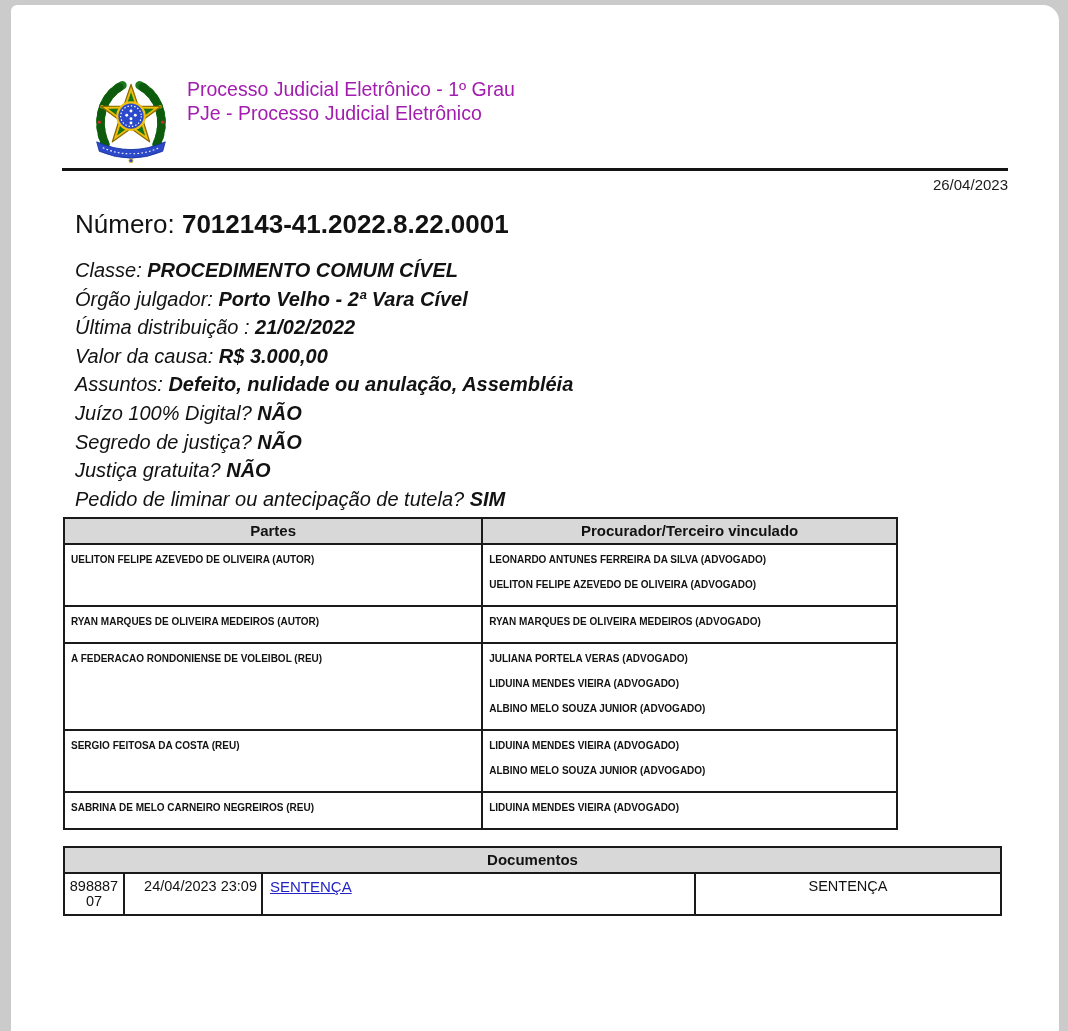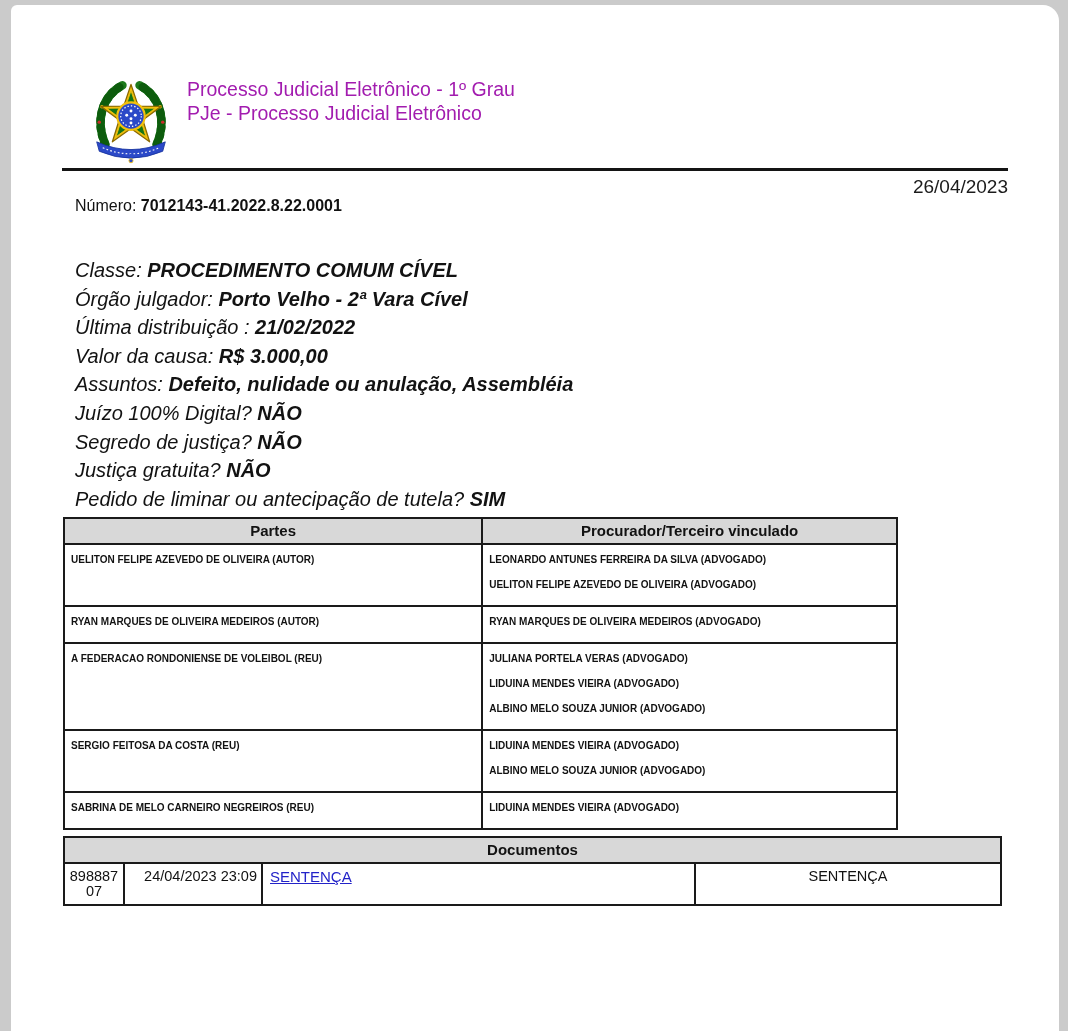--- a/index.html
+++ b/index.html
@@ -30,25 +30,25 @@
   .title-line{
     font-size:19.5px;line-height:24px;color:#a21caf;
     white-space:nowrap;
   }
   .rule{
     position:absolute;left:51px;top:163px;width:946px;height:3px;
     background:#141414;
   }
   .date-line{
     position:absolute;left:51px;top:171px;width:946px;
-    text-align:right;font-size:19px;color:#1b1b1b;
+    text-align:right;font-size:15px;color:#1b1b1b;
   }
   .numero-line{
-    position:absolute;left:64px;top:192px;
-    font-size:16px;white-space:nowrap;
+    position:absolute;left:64px;top:204px;
+    font-size:26px;white-space:nowrap;
   }
   .numero-line .val{font-weight:700;}
   .fields{
     position:absolute;left:64px;top:251px;width:900px;
   }
   .field-line{
     font-size:20px;line-height:28.6px;white-space:nowrap;font-style:italic;
   }
   .field-line .val{font-weight:700;}
   .tables-wrap{
@@ -68,21 +68,21 @@
   }
   .partes-table td{
     font-size:10px;font-weight:700;
     vertical-align:top;
     padding:2px 6px 8px 6px;
     line-height:25px;
   }
   .partes-table col.c-partes{width:50.2%;}
   .partes-table col.c-proc{width:49.8%;}
   .proc-line{line-height:25px;}
-  .docs-table{margin-top:6px;}
+  .docs-table{margin-top:16px;}
   .docs-table col.c-id{width:60px;}
   .docs-table col.c-data{width:138px;}
   .docs-table col.c-doc{width:433px;}
   .docs-table col.c-tipo{width:306px;}
   .docs-table th.left{text-align:left;padding-left:7px;}
   .docs-table td{
     font-size:14.5px;font-weight:400;
     vertical-align:top;padding:5px 4px;line-height:15px;
     height:42px;
   }

